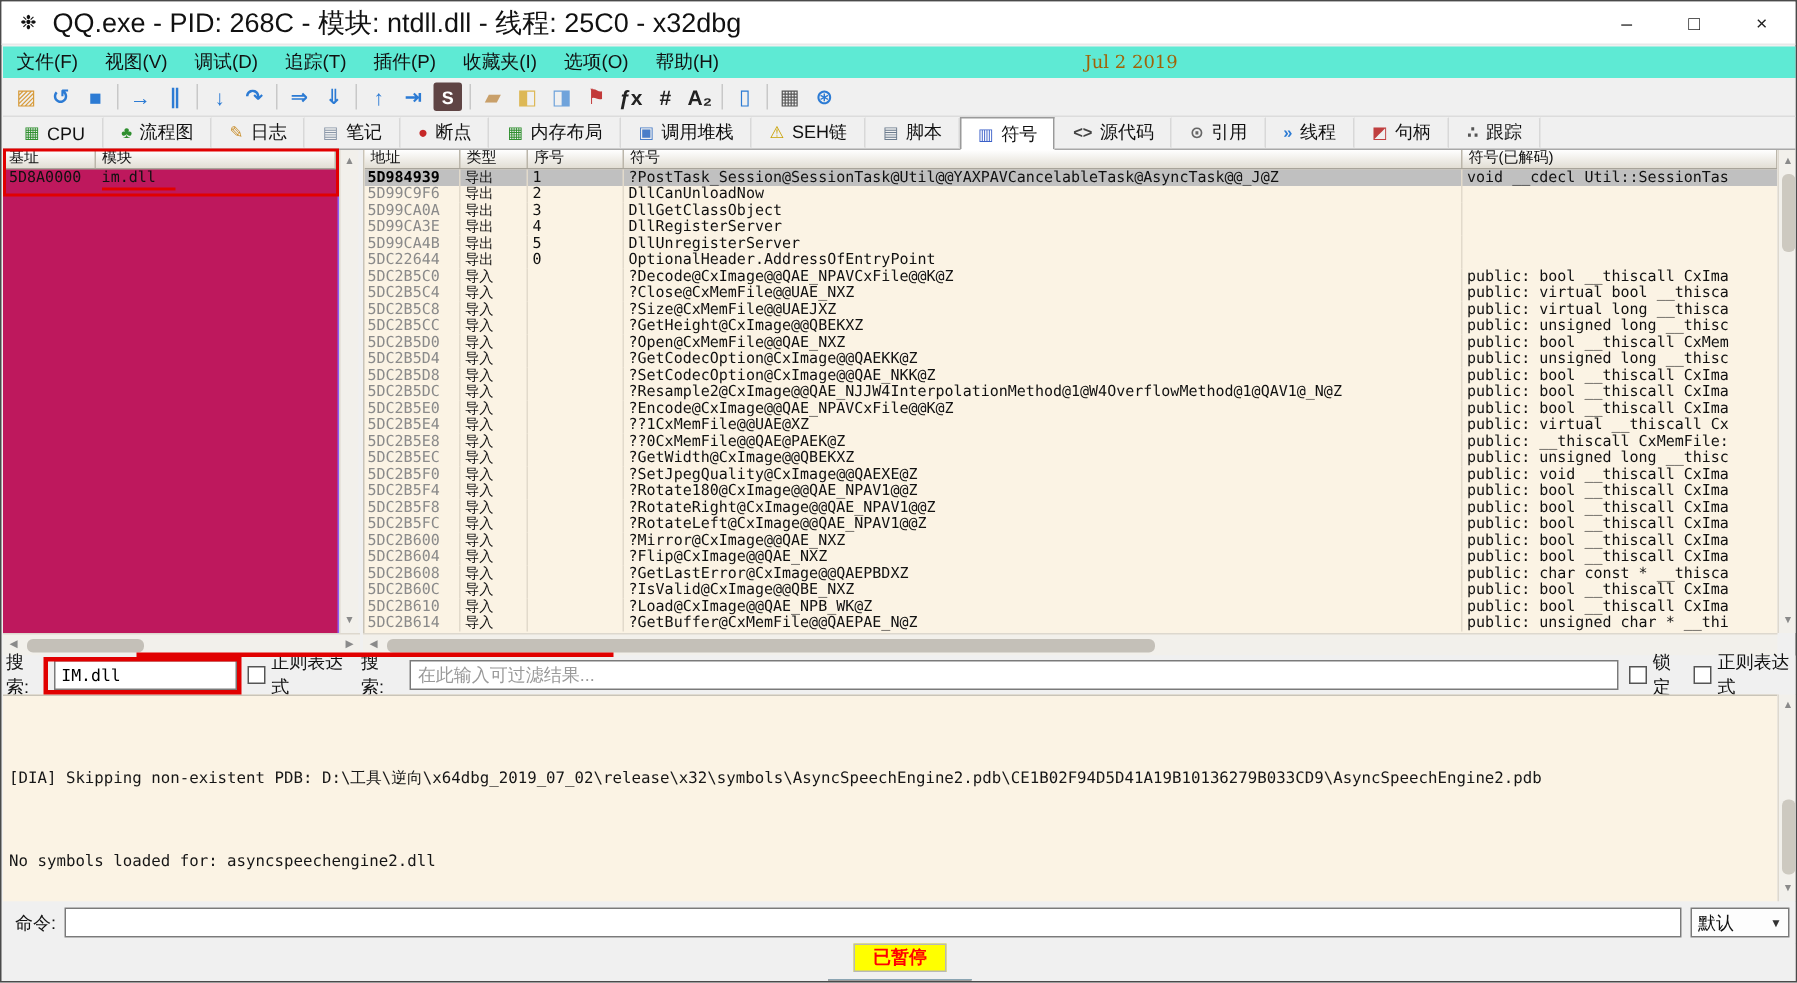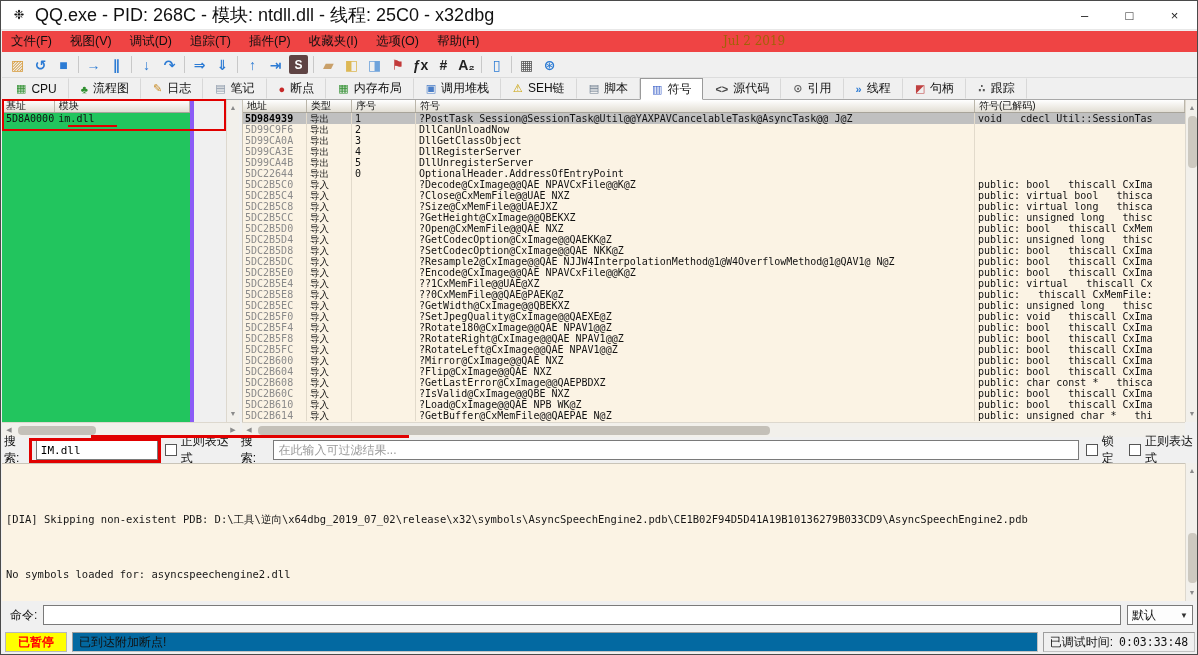--- a/index.html
+++ b/index.html
@@ -10,21 +10,21 @@
   
   .titlebar { position:absolute; left:0; top:0; width:100%; height:29px; background:#FFFFFF;
               display:flex; align-items:center; border-bottom:1px solid #E8E8E8; }
   .app-icon { width:16px; height:16px; margin:0 8px 0 10px; color:#111; font-size:13px; line-height:16px; text-align:center; }
   .title-text { font-size:18px; color:#111; }
   .win-controls { margin-left:auto; display:flex; height:100%; }
   .win-btn { width:45px; height:100%; display:flex; align-items:center; justify-content:center;
              font-size:13px; color:#222; }
 
   
-  .menubar { position:absolute; left:1px; top:30px; width:1196px; height:21px; background:#ef4444;
+  .menubar { position:absolute; left:1px; top:30px; width:1196px; height:21px; background:#5eead4;
              display:flex; align-items:center; font-size:12.5px; }
   .menu-item { padding:2px 9px; }
   .build-date { margin-left:14px; color:#a16207; font-family:"DejaVu Serif",serif; font-size:12px; }
 
   
   .toolbar { position:absolute; left:1px; top:51px; width:1196px; height:26px; background:#F0F0F0;
              display:flex; align-items:center; padding-left:4px; border-bottom:1px solid #DCDCDC; }
   .tb-icon { width:23px; height:22px; display:flex; align-items:center; justify-content:center;
              font-size:14px; font-weight:bold; }
   .tb-icon.sep { width:7px; }
@@ -35,22 +35,22 @@
   
   .tabbar { position:absolute; left:1px; top:77px; width:1196px; height:22px; background:#F0F0F0;
             display:flex; align-items:flex-end; padding-left:2px; border-bottom:1px solid #A8A8A8; }
   .tab { height:21px; display:flex; align-items:center; gap:5px; padding:0 11px; font-size:12px;
          border:1px solid transparent; border-right:1px solid #D8D8D8; position:relative; }
   .tab .tab-ico { font-size:11px; font-weight:bold; }
   .tab.active { background:#FFFFFF; border:1px solid #9A9A9A; border-bottom:1px solid #FFFFFF;
                 margin-bottom:-1px; height:22px; }
 
   
-  .modules-panel { position:absolute; left:1px; top:99px; width:192px; height:322px;
-                   background:#22c55e; border-right:4px solid #8b5cf6; }
+  .modules-panel { position:absolute; left:1px; top:99px; width:224px; height:322px;
+                   background:#be185d; border-right:1px solid #8b5cf6; }
   .grid-header { display:flex; height:13px; background:linear-gradient(#FFFFFF,#E2DED4);
                  border-bottom:1px solid #A8A49A; font-size:10px; }
   .grid-header .hc { border-right:1px solid #BBB6AA; padding:0 0 0 4px; line-height:12px; white-space:nowrap; overflow:hidden; }
   .mod-row { display:flex; height:12px; font-size:10px; line-height:12px; }
   .mod-base { width:62px; padding-left:4px; font-family:"DejaVu Sans Mono",monospace; }
   .mod-name { width:162px; padding-left:4px; font-family:"DejaVu Sans Mono",monospace; }
   .mh-base { width:62px; } .mh-mod { width:160px; }
 
   .symbols-area { position:absolute; left:241px; top:99px; width:943px; height:322px;
                   background:#FBF3E4; overflow:hidden; border-left:1px solid #C9C4B8; }
@@ -93,21 +93,21 @@
   
   .command-band { position:absolute; left:1px; top:600px; width:1196px; height:28px; background:#F0F0F0;
                   display:flex; align-items:center; gap:6px; padding:0 5px 0 8px; font-size:12px; }
   .cmd-input { flex:1; height:20px; border:1px solid #7A7A7A; background:#fff; font-size:12px; padding:0 4px; }
   .cmd-combo { width:66px; height:20px; border:1px solid #7A7A7A; background:#FDFDFD; display:flex;
                align-items:center; justify-content:space-between; padding:0 4px; font-size:12px; }
   .cmd-combo .arr { font-size:8px; color:#333; }
 
   
   .status-band { position:absolute; left:1px; top:628px; width:1196px; height:26px; background:#F0F0F0;
-                 display:flex; align-items:center; gap:5px; padding:0 3px; font-size:12px; }
+                 display:flex; align-items:center; gap:5px; padding:0 3px; font-size:12px;flex-direction:column; }
   .paused-badge { width:62px; height:20px; background:#FFFF00; color:#FF0000; font-weight:bold;
                   display:flex; align-items:center; justify-content:center;
                   border:1px solid #B8B8B8; }
   .status-msg { flex:1; height:20px; border:1px solid #C2C2C2; border-top-color:#9E9E9E; border-left-color:#9E9E9E;
                 display:flex; align-items:center; padding-left:6px; background:#0369a1; }
   .status-time { width:152px; height:20px; border:1px solid #C2C2C2; border-top-color:#9E9E9E; border-left-color:#9E9E9E;
                  display:flex; align-items:center; justify-content:center; gap:6px; background:#F0F0F0; }
   .status-time .tval { font-family:"DejaVu Sans Mono",monospace; font-size:11.5px; }
 
   

